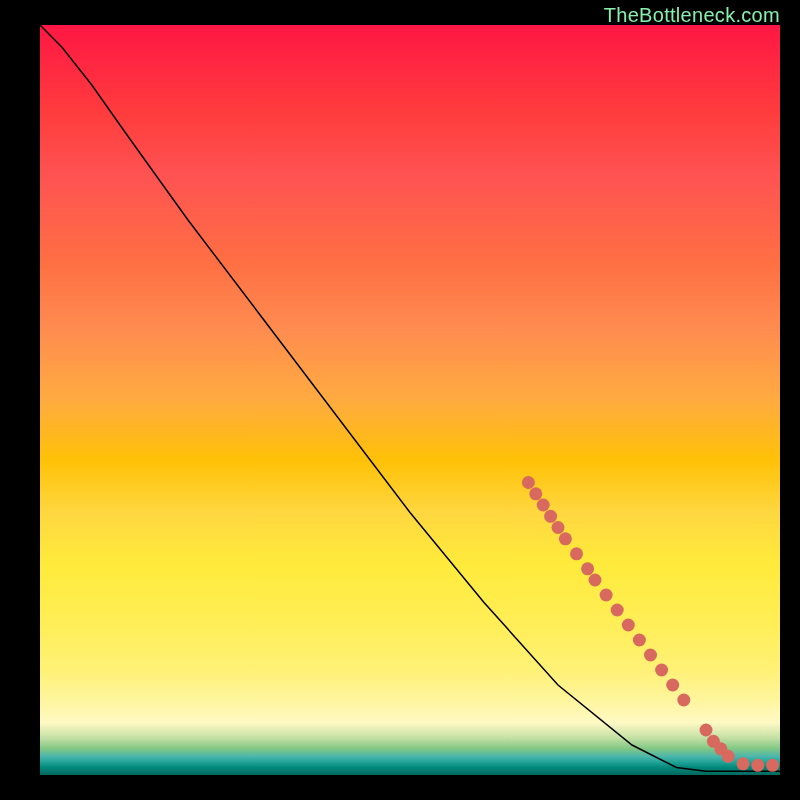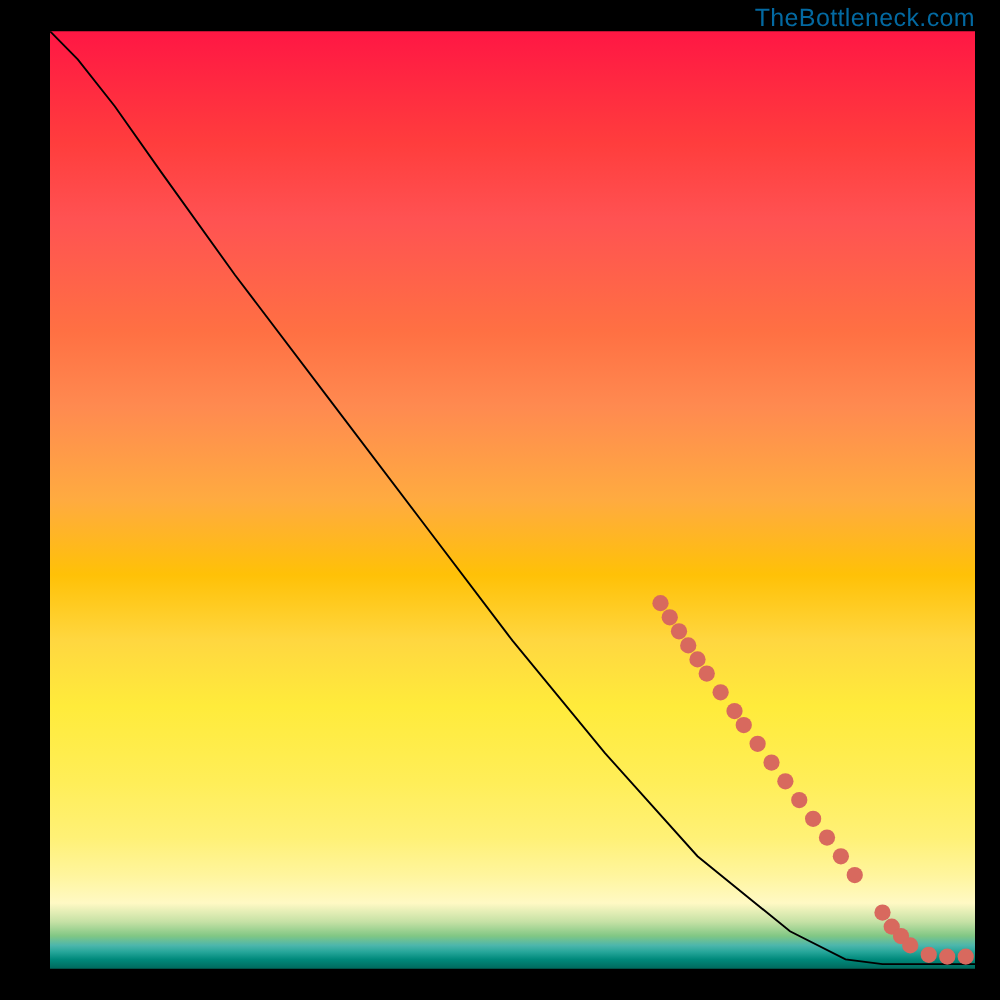--- a/index.html
+++ b/index.html
@@ -36,21 +36,21 @@
       #4db6ac 97.5%,
       #26a69a 98.2%,
       #00897b 99%,
       #00695c 100%
     );
   }
   .watermark {
     position: absolute;
     top: 4px;
     right: 20px;
-    color: #0369a1;
+    color: #86efac;
     font-size: 20px;
     font-weight: 500;
     letter-spacing: 0.3px;
     z-index: 10;
   }
   svg.curve {
     position: absolute;
     left: 0;
     top: 0;
     width: 100%;

